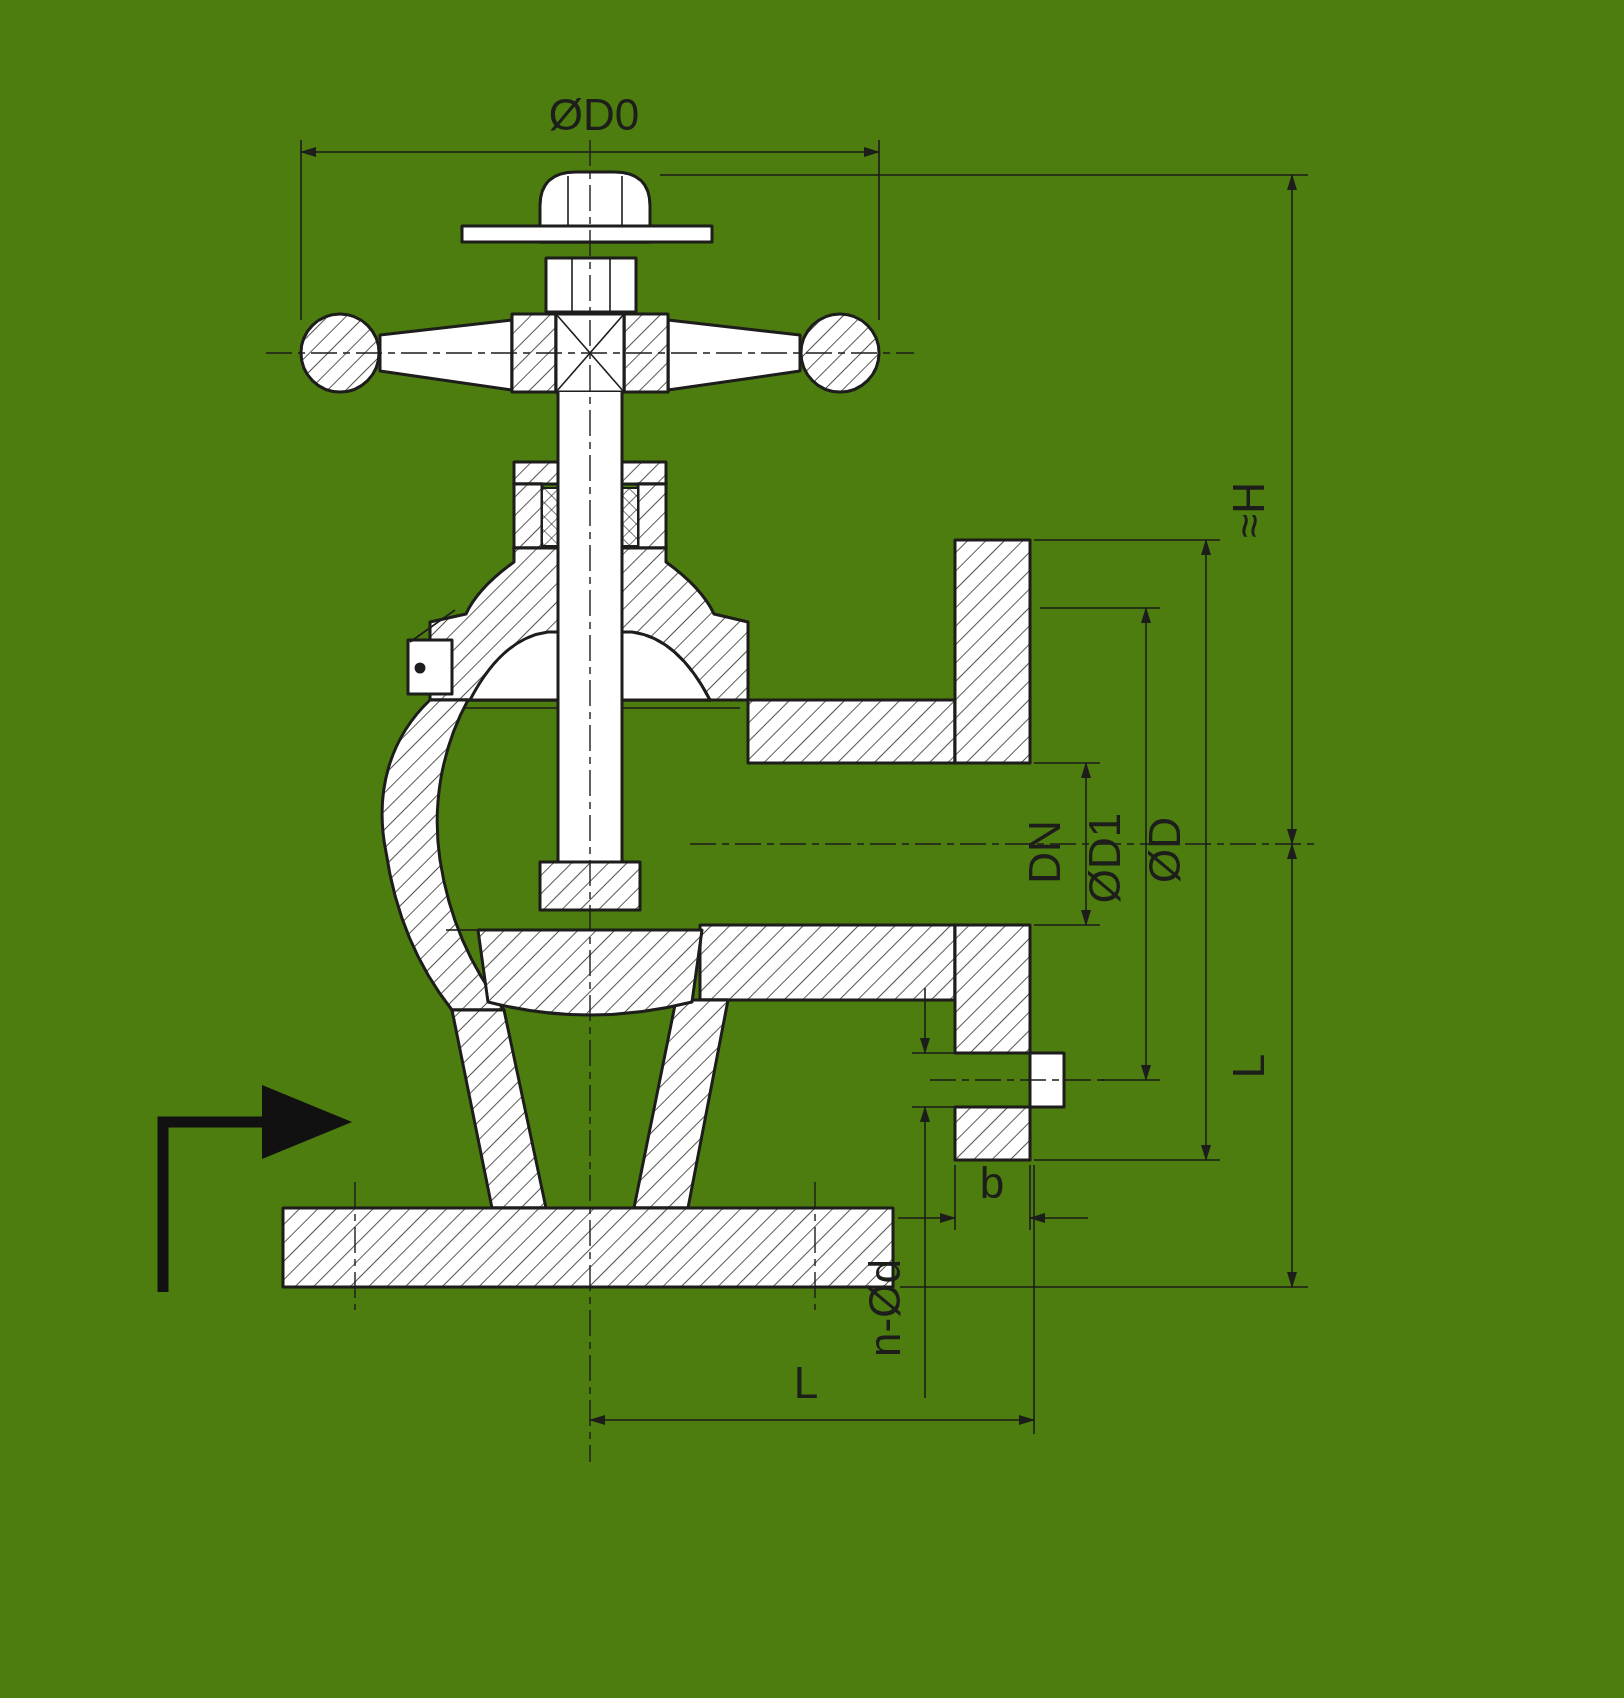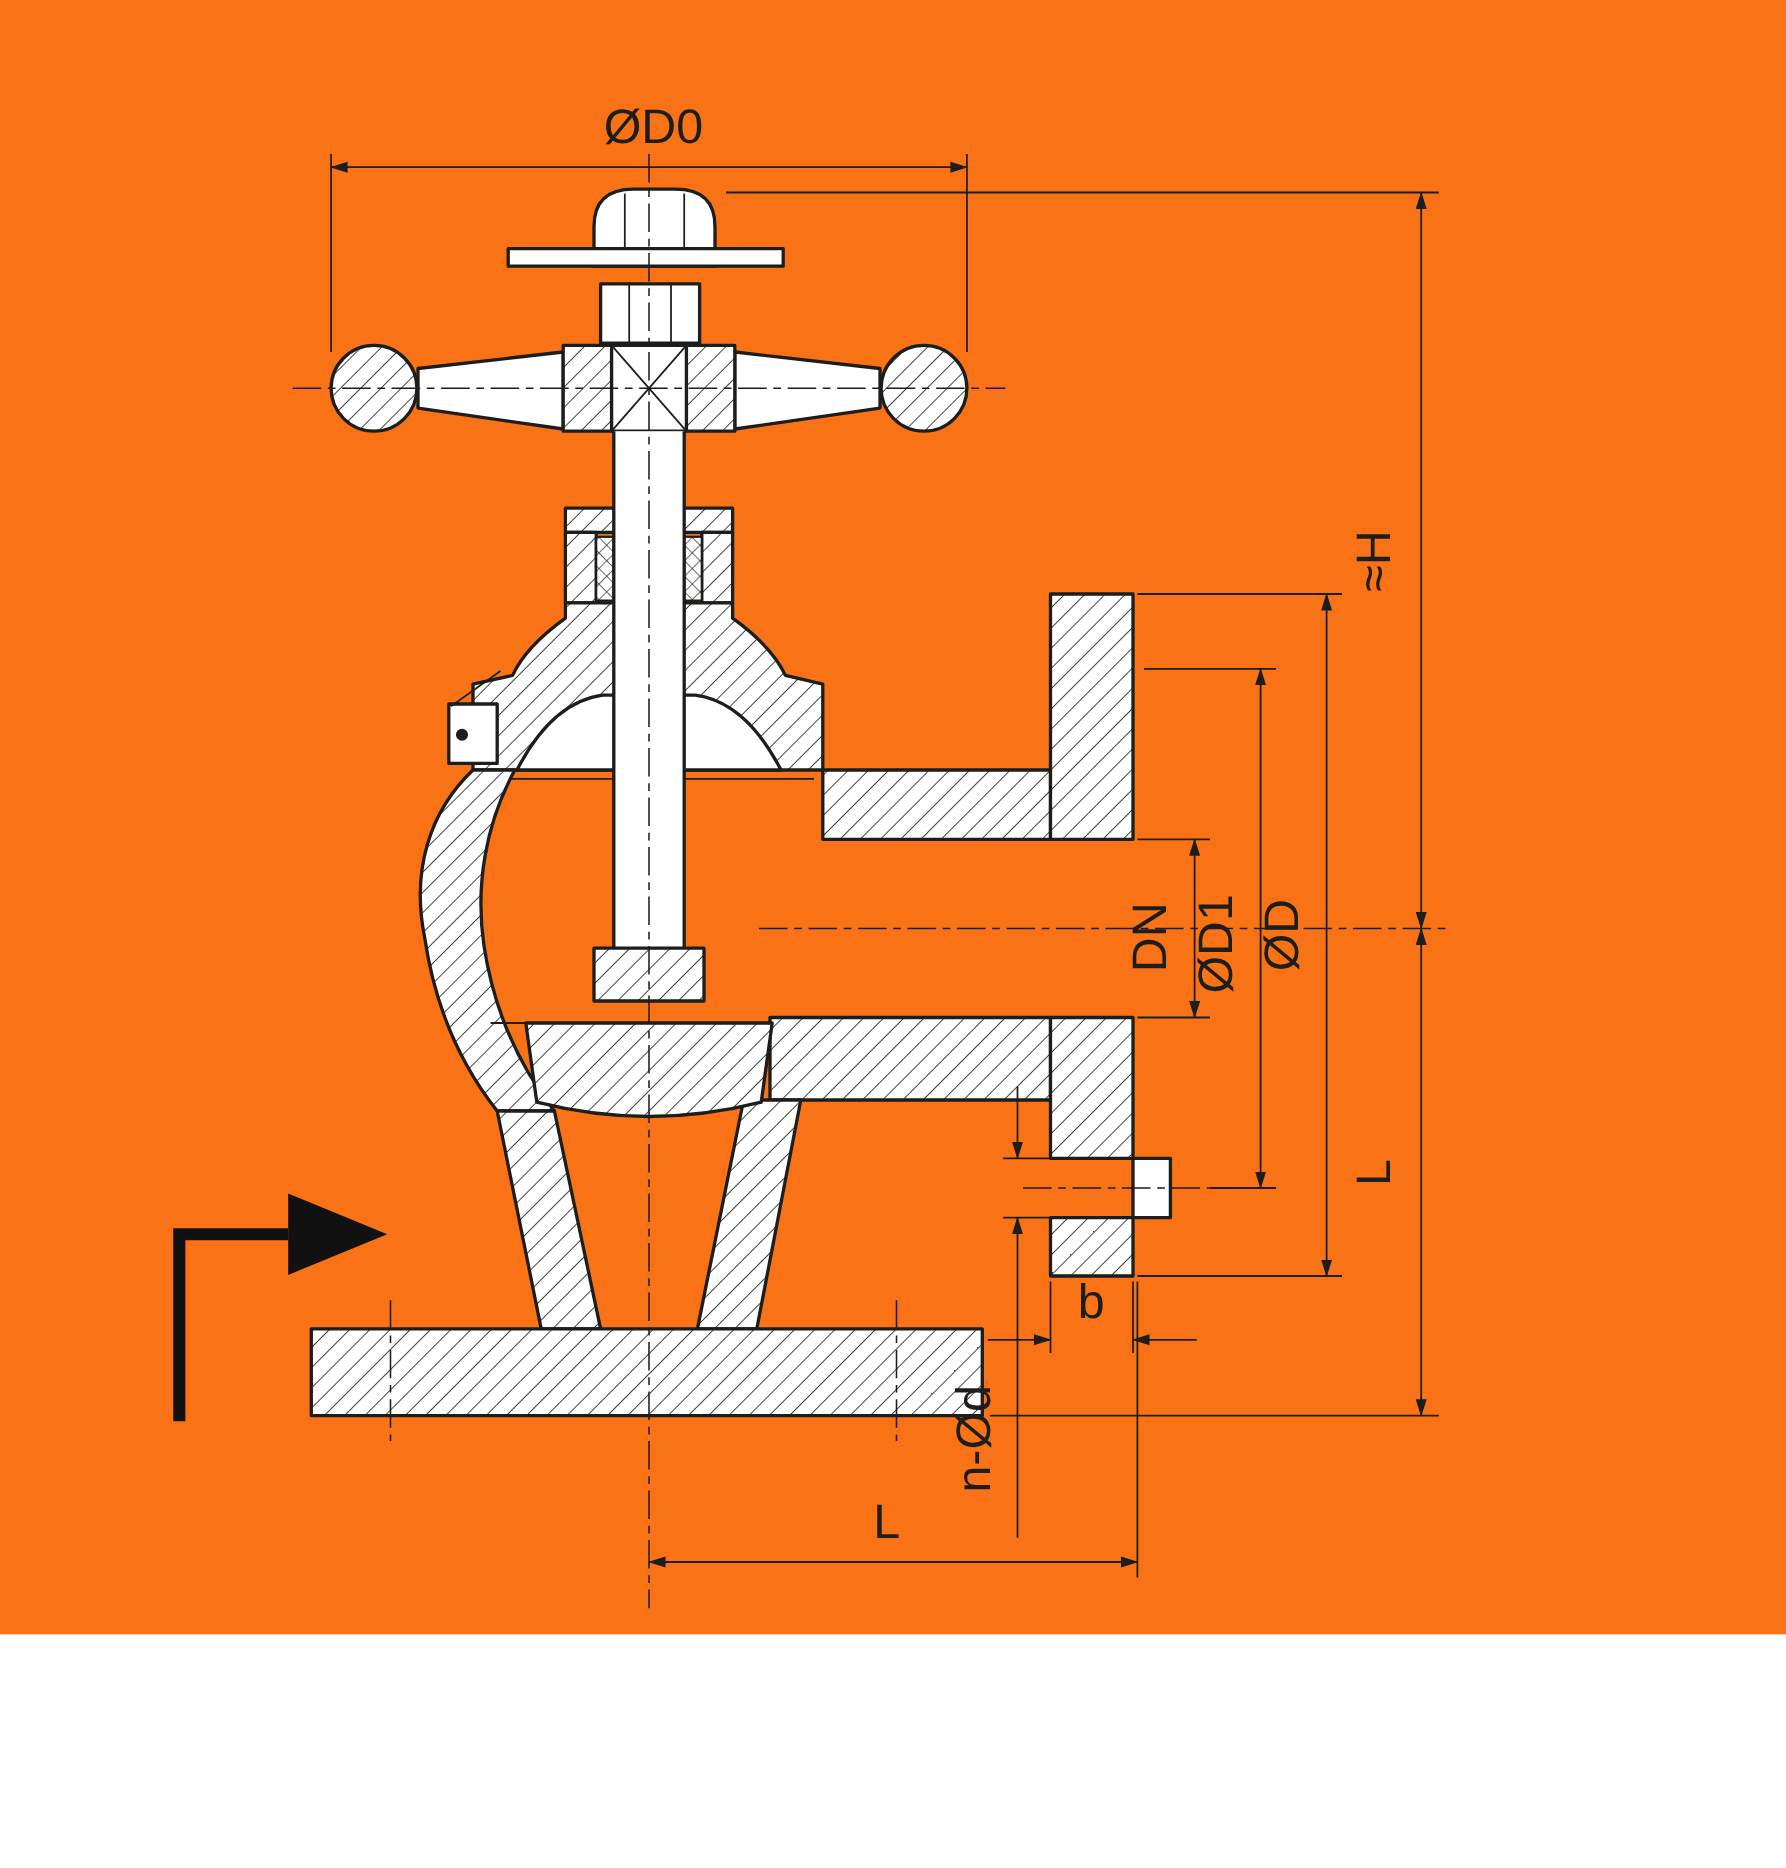--- a/index.html
+++ b/index.html
@@ -1,16 +1,16 @@
 <!DOCTYPE html>
 <html><head>
 <meta charset="utf-8">
 <style>
   html,body{margin:0;padding:0;background:#ffffff;}
-  .canvas{position:relative;width:1624px;height:1486px;background:#f97316;overflow:hidden;
+  .canvas{position:relative;width:1624px;height:1698px;background:#4d7c0f;overflow:hidden;
           font-family:"Liberation Sans", sans-serif;}
   svg{display:block;}
   .outline{fill:none;stroke:#1d1d1b;stroke-width:3;stroke-linejoin:round;}
   .solidwhite{fill:#ffffff;stroke:#1d1d1b;stroke-width:3;stroke-linejoin:round;}
   .hatched{fill:url(#hatch);stroke:#1d1d1b;stroke-width:3;stroke-linejoin:round;}
   .xhatched{fill:url(#xhatch);stroke:#1d1d1b;stroke-width:2;}
   .thin{fill:none;stroke:#1d1d1b;stroke-width:1.6;}
   .center{fill:none;stroke:#1d1d1b;stroke-width:1.4;stroke-dasharray:26 6 7 6;}
   .dim{fill:none;stroke:#1d1d1b;stroke-width:1.6;}
   .dimtext{font-family:"Liberation Sans", sans-serif;font-size:44px;fill:#1d1d1b;}

